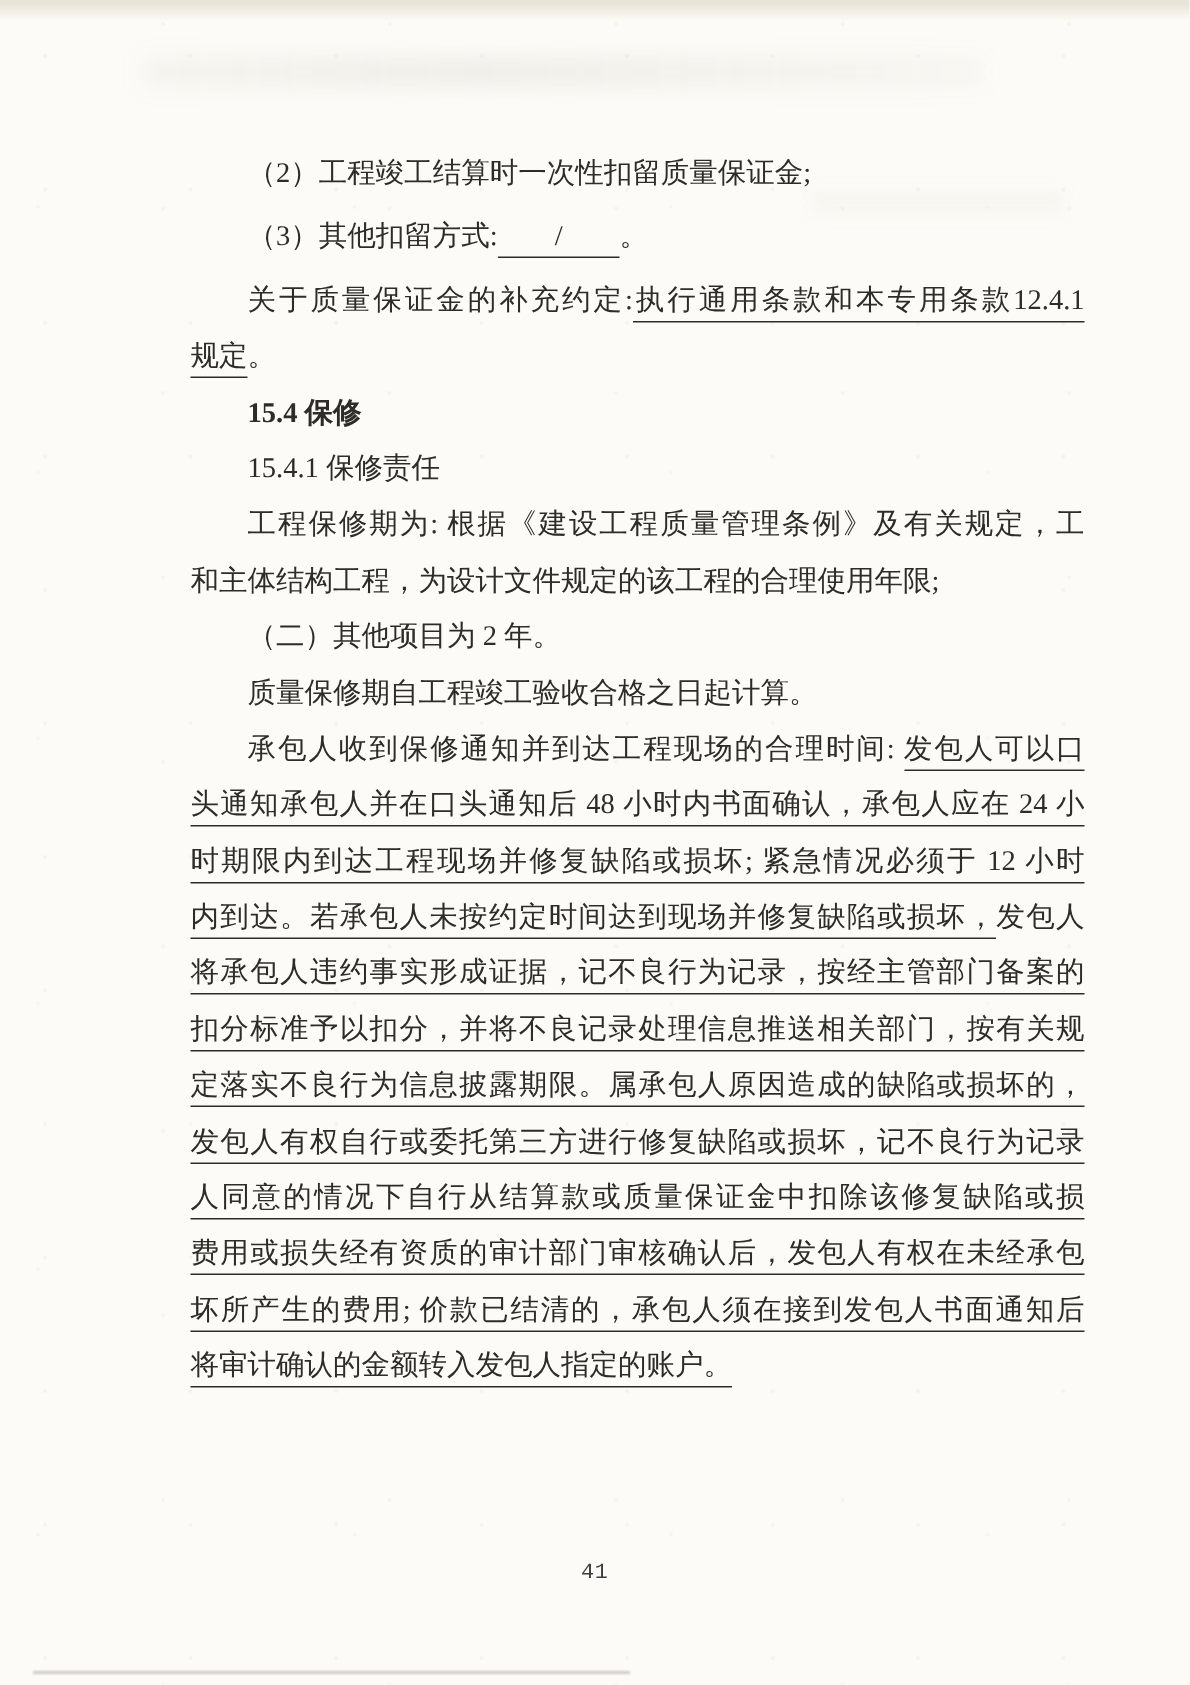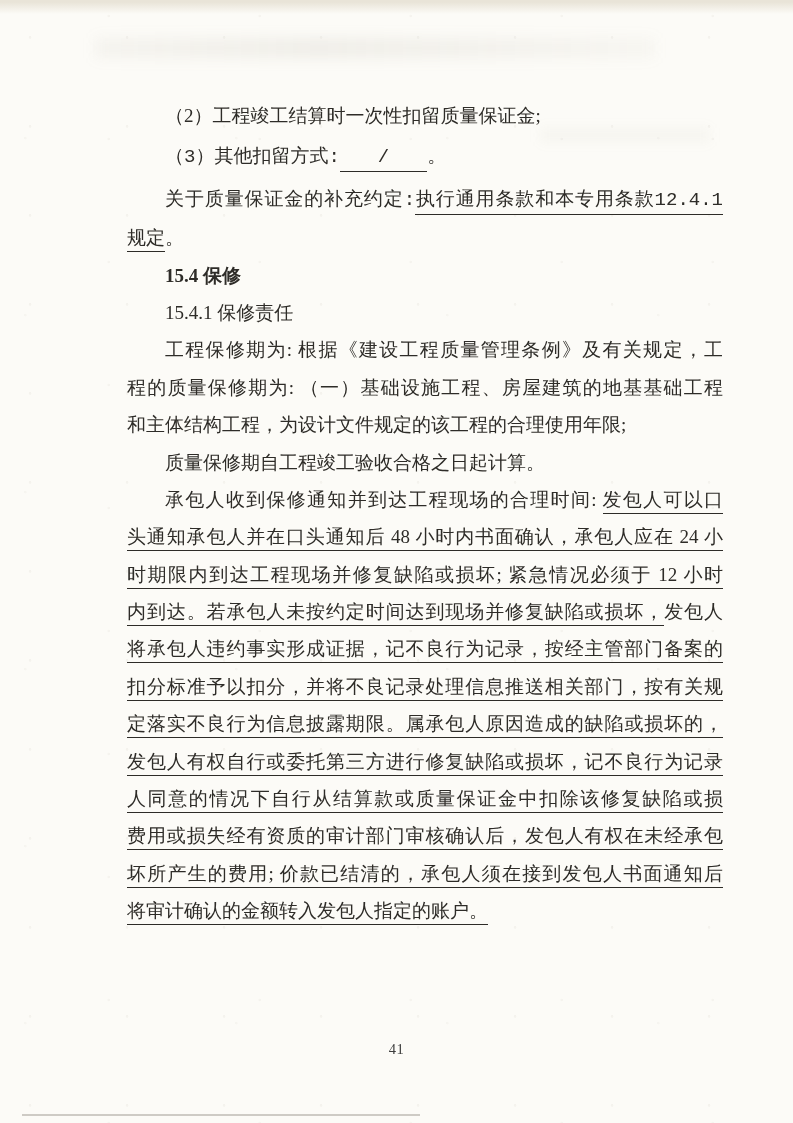--- a/index.html
+++ b/index.html
@@ -36,54 +36,54 @@
     background:rgba(120,115,104,.35);filter:blur(.7px);
   }
   .content{
     position:absolute;left:127px;top:97px;width:596px;
   }
   .line{
     font-size:19px;line-height:37.4px;height:37.4px;
     white-space:normal;text-align:left;
     overflow:visible;
   }
-  .line.gap{margin-top:5px;font-family:Liberation Mono, monospace;}
+  .line.gap{margin-top:5px;}
   .line.indent{text-indent:38px;}
   .line.bold{font-weight:700;}
   .line.fill{text-align:justify;text-align-last:justify;}
   .u{
     border-bottom:1.5px solid var(--ink,#2e2c28);
     padding-bottom:3px;
   }
   .page-number{
     position:absolute;top:1038px;left:0;width:793px;height:22px;
     text-align:center;font-size:14.5px;line-height:22px;
-    font-family:Liberation Serif, serif;
+    font-family:Liberation Mono, monospace;
     color:var(--page_number_ink,#3d3d3d);
     letter-spacing:.5px;
   }
 </style>
 </head>
 <body>
 
 <div class="scan-band-top"></div>
 <div class="ghost-smudge-1"></div>
 <div class="ghost-smudge-2"></div>
 <div class="noise"></div>
 
 <div class="content" id="document-content">
     <div class="line indent"><span class="">（2）工程竣工结算时一次性扣留质量保证金;</span></div>
     <div class="line indent gap"><span class="">（3）其他扣留方式:</span><span class="u">　　/　　</span><span class="">。</span></div>
     <div class="line indent fill gap"><span class="">关于质量保证金的补充约定:</span><span class="u">执行通用条款和本专用条款12.4.1</span></div>
     <div class="line"><span class="u">规定</span><span class="">。</span></div>
     <div class="line indent bold"><span class="">15.4 保修</span></div>
     <div class="line indent"><span class="">15.4.1 保修责任</span></div>
     <div class="line indent fill"><span class="">工程保修期为: 根据《建设工程质量管理条例》及有关规定，工</span></div>
-    <div class="line fill"><span class="">程的质量保修期为: （一）基础设施工程、房屋建筑的地基基础工程</span></div>
     <div class="line"><span class="">和主体结构工程，为设计文件规定的该工程的合理使用年限;</span></div>
+    <div class="line indent"><span class="">（二）其他项目为 2 年。</span></div>
     <div class="line indent"><span class="">质量保修期自工程竣工验收合格之日起计算。</span></div>
     <div class="line indent fill"><span class="">承包人收到保修通知并到达工程现场的合理时间: </span><span class="u">发包人可以口</span></div>
     <div class="line fill"><span class="u">头通知承包人并在口头通知后 48 小时内书面确认，承包人应在 24 小</span></div>
     <div class="line fill"><span class="u">时期限内到达工程现场并修复缺陷或损坏; 紧急情况必须于 12 小时</span></div>
     <div class="line fill"><span class="u">内到达。若承包人未按约定时间达到现场并修复缺陷或损坏，</span><span class="">发包人</span></div>
     <div class="line fill"><span class="u">将承包人违约事实形成证据，记不良行为记录，按经主管部门备案的</span></div>
     <div class="line fill"><span class="u">扣分标准予以扣分，并将不良记录处理信息推送相关部门，按有关规</span></div>
     <div class="line fill"><span class="u">定落实不良行为信息披露期限。属承包人原因造成的缺陷或损坏的，</span></div>
     <div class="line fill"><span class="u">发包人有权自行或委托第三方进行修复缺陷或损坏，记不良行为记录</span></div>
     <div class="line fill"><span class="u">人同意的情况下自行从结算款或质量保证金中扣除该修复缺陷或损</span></div>

